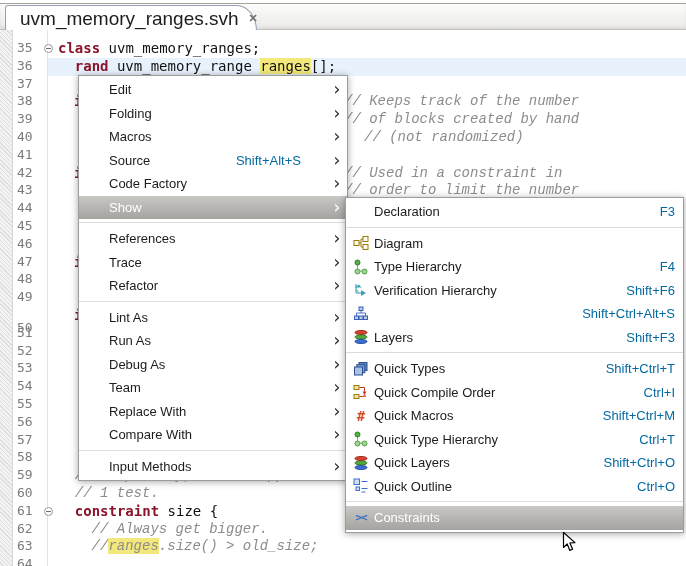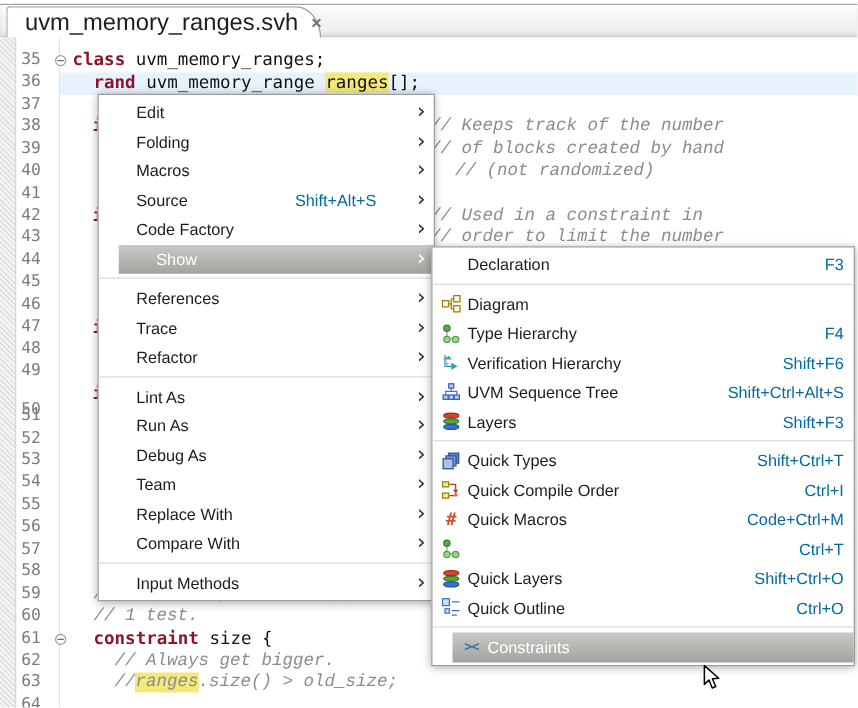--- a/index.html
+++ b/index.html
@@ -46,21 +46,21 @@
   #submenu{left:345px;top:197px;width:339px;z-index:6;}
   .mrow{height:23.5px;display:flex;align-items:center;box-sizing:border-box;}
   #ctxmenu .mlabel{margin-left:30px;}
   .mfill{flex:1;}
   .maccel{color:#0369a1;}
   #ctxmenu .maccel{margin-right:26px;}
   #submenu .maccel{margin-right:8px;}
   .marrow{width:20px;text-align:center;font-size:17px;line-height:1;color:#2c2c2c;
           font-family:"DejaVu Sans",sans-serif;}
   .msep{height:1px;background:#dcdcdc;margin:3px 0 4px 0;}
-  .mrow.sel{background:linear-gradient(#cac8c5,#a5a3a0);color:#fff;margin-left:16px;}
+  .mrow.sel{background:linear-gradient(#cac8c5,#a5a3a0);color:#fff;}
   .mrow.sel .marrow,.mrow.sel .maccel{color:#fff;}
   .micon{width:16px;height:16px;margin-left:7px;margin-right:5px;flex:0 0 16px;
          display:flex;align-items:center;justify-content:center;}
   .noicon{width:16px;margin-left:7px;margin-right:5px;flex:0 0 16px;}
   .glyph-macros{color:#d4502a;font-weight:bold;font-size:14px;font-family:"DejaVu Sans Mono",monospace;}
   .glyph-constr{color:#3a6fc0;font-weight:bold;font-size:11px;letter-spacing:-1px;
                 font-family:"DejaVu Sans Mono",monospace;}
   .cursor{position:absolute;left:562px;top:531px;z-index:10;}
 </style>
 </head>
@@ -280,21 +280,20 @@
   <div class="mrow">
     <span class="micon">
         <svg width="16" height="16" viewBox="0 0 16 16">
           <path d="M8 4v3M3.5 10V7h9v3" stroke="#4a6fd4" fill="none"></path>
           <rect x="6" y="1" width="4" height="3.5" fill="#b9ccec" stroke="#3a5fb4"></rect>
           <rect x="1.5" y="10" width="4" height="3.5" fill="#b9ccec" stroke="#3a5fb4"></rect>
           <rect x="6" y="10" width="4" height="3.5" fill="#b9ccec" stroke="#3a5fb4"></rect>
           <rect x="10.5" y="10" width="4" height="3.5" fill="#b9ccec" stroke="#3a5fb4"></rect>
         </svg>
       </span>
-    <span class="mlabel">UVM Sequence Tree</span>
       <span class="mfill"></span>
       <span class="maccel">Shift+Ctrl+Alt+S</span>
     </div>
 
   <div class="mrow">
     <span class="micon">
         <svg width="16" height="16" viewBox="0 0 16 16">
           <ellipse cx="8" cy="3.5" rx="6" ry="2" fill="#d8432e" stroke="#9c2a1a"></ellipse>
           <ellipse cx="8" cy="8" rx="6" ry="2" fill="#55a83a" stroke="#3a7a26"></ellipse>
           <ellipse cx="8" cy="12.5" rx="6" ry="2" fill="#3a6fd4" stroke="#27509e"></ellipse>
@@ -332,32 +331,33 @@
       </span>
     <span class="mlabel">Quick Compile Order</span>
       <span class="mfill"></span>
       <span class="maccel">Ctrl+I</span>
     </div>
 
   <div class="mrow">
     <span class="micon glyph-macros">#</span>
     <span class="mlabel">Quick Macros</span>
       <span class="mfill"></span>
-      <span class="maccel">Code+Ctrl+M</span>
+      <span class="maccel">Shift+Ctrl+M</span>
     </div>
 
   <div class="mrow">
     <span class="micon">
         <svg width="16" height="16" viewBox="0 0 16 16">
           <path d="M4.5 4v8M4.5 12h5" stroke="#9b9b9b" fill="none"></path>
           <circle cx="4.5" cy="3.5" r="2.5" fill="#55b045" stroke="#2f7d26"></circle>
           <circle cx="4.5" cy="12.5" r="2.5" fill="#9cd68e" stroke="#55a046"></circle>
           <circle cx="11.5" cy="12.5" r="2.5" fill="#9cd68e" stroke="#55a046"></circle>
         </svg>
       </span>
+    <span class="mlabel">Quick Type Hierarchy</span>
       <span class="mfill"></span>
       <span class="maccel">Ctrl+T</span>
     </div>
 
   <div class="mrow">
     <span class="micon">
         <svg width="16" height="16" viewBox="0 0 16 16">
           <ellipse cx="8" cy="3.5" rx="6" ry="2" fill="#d8432e" stroke="#9c2a1a"></ellipse>
           <ellipse cx="8" cy="8" rx="6" ry="2" fill="#55a83a" stroke="#3a7a26"></ellipse>
           <ellipse cx="8" cy="12.5" rx="6" ry="2" fill="#3a6fd4" stroke="#27509e"></ellipse>

